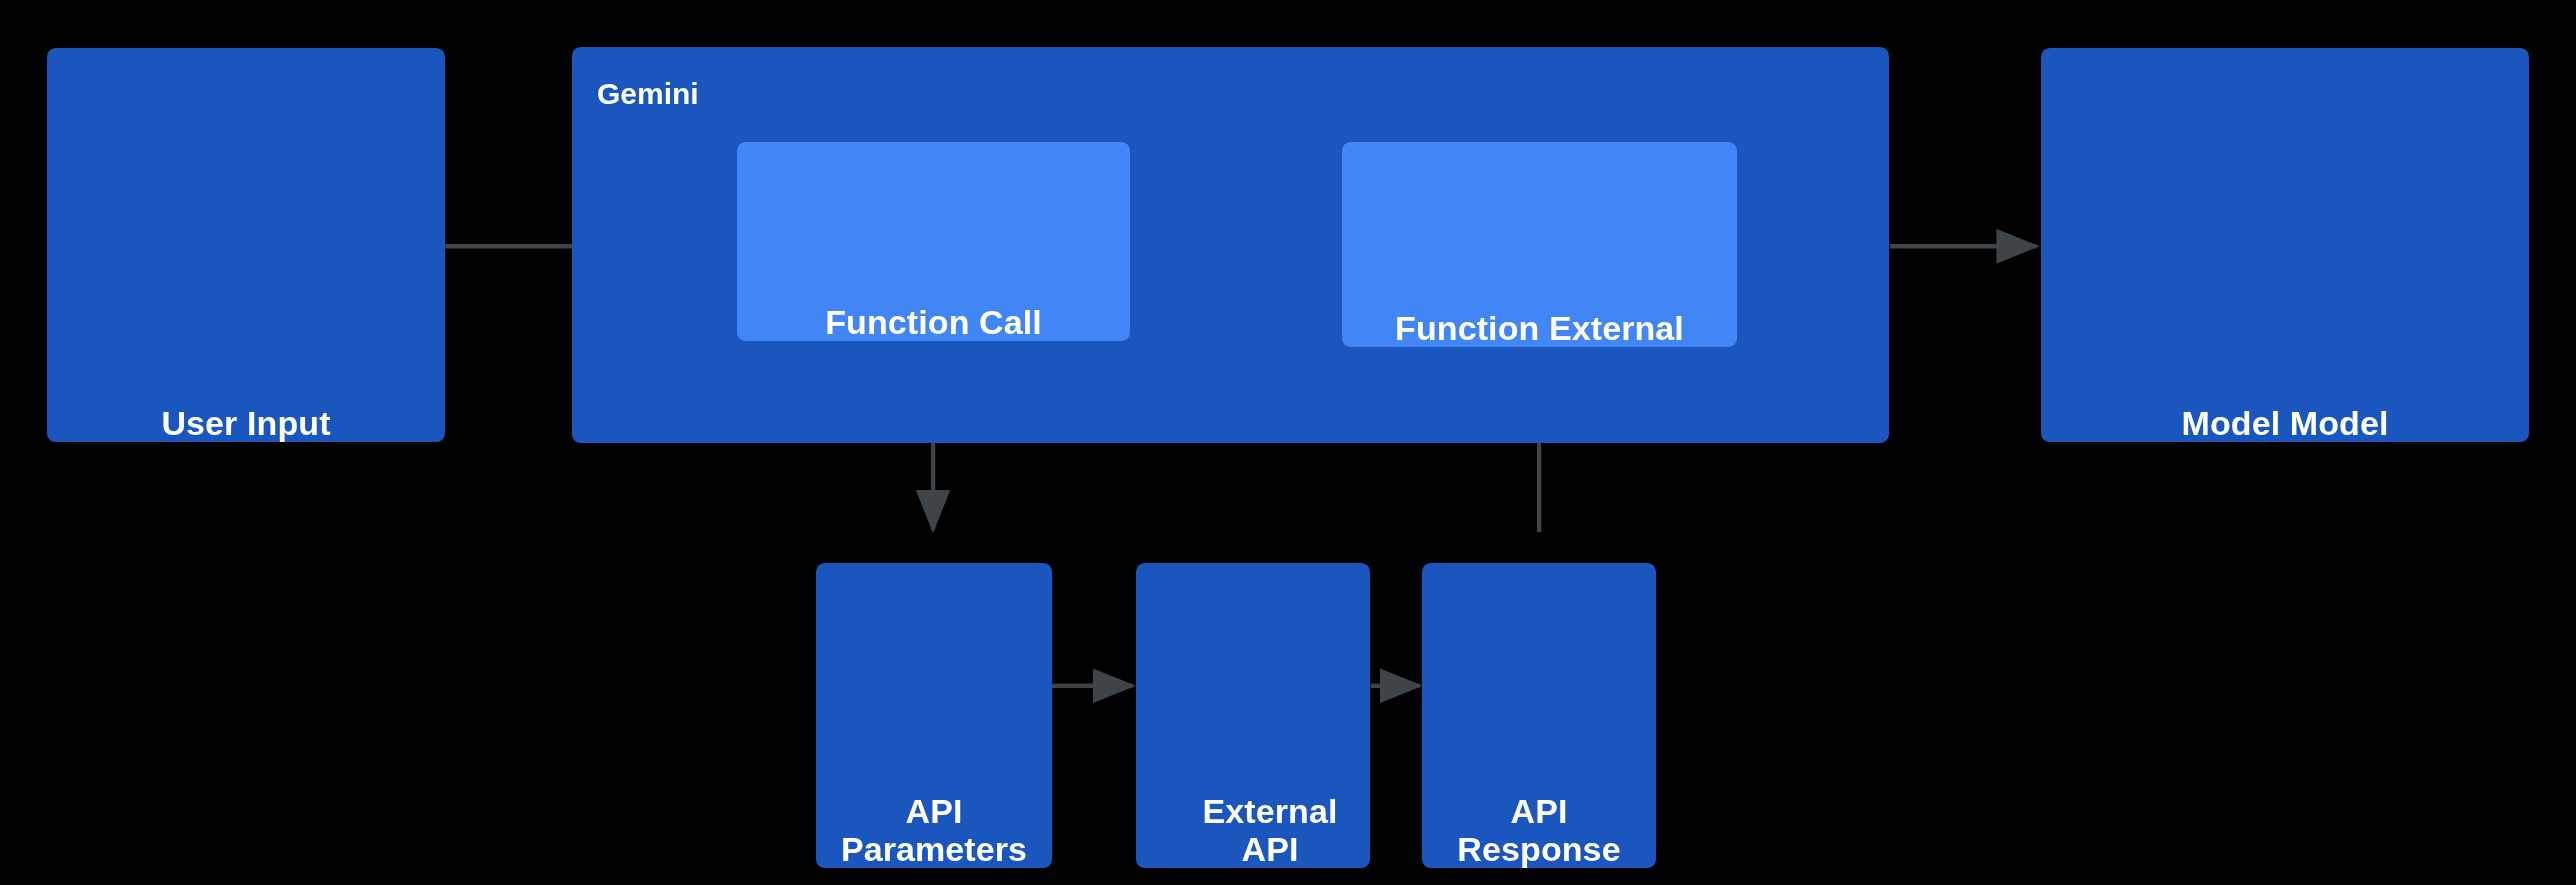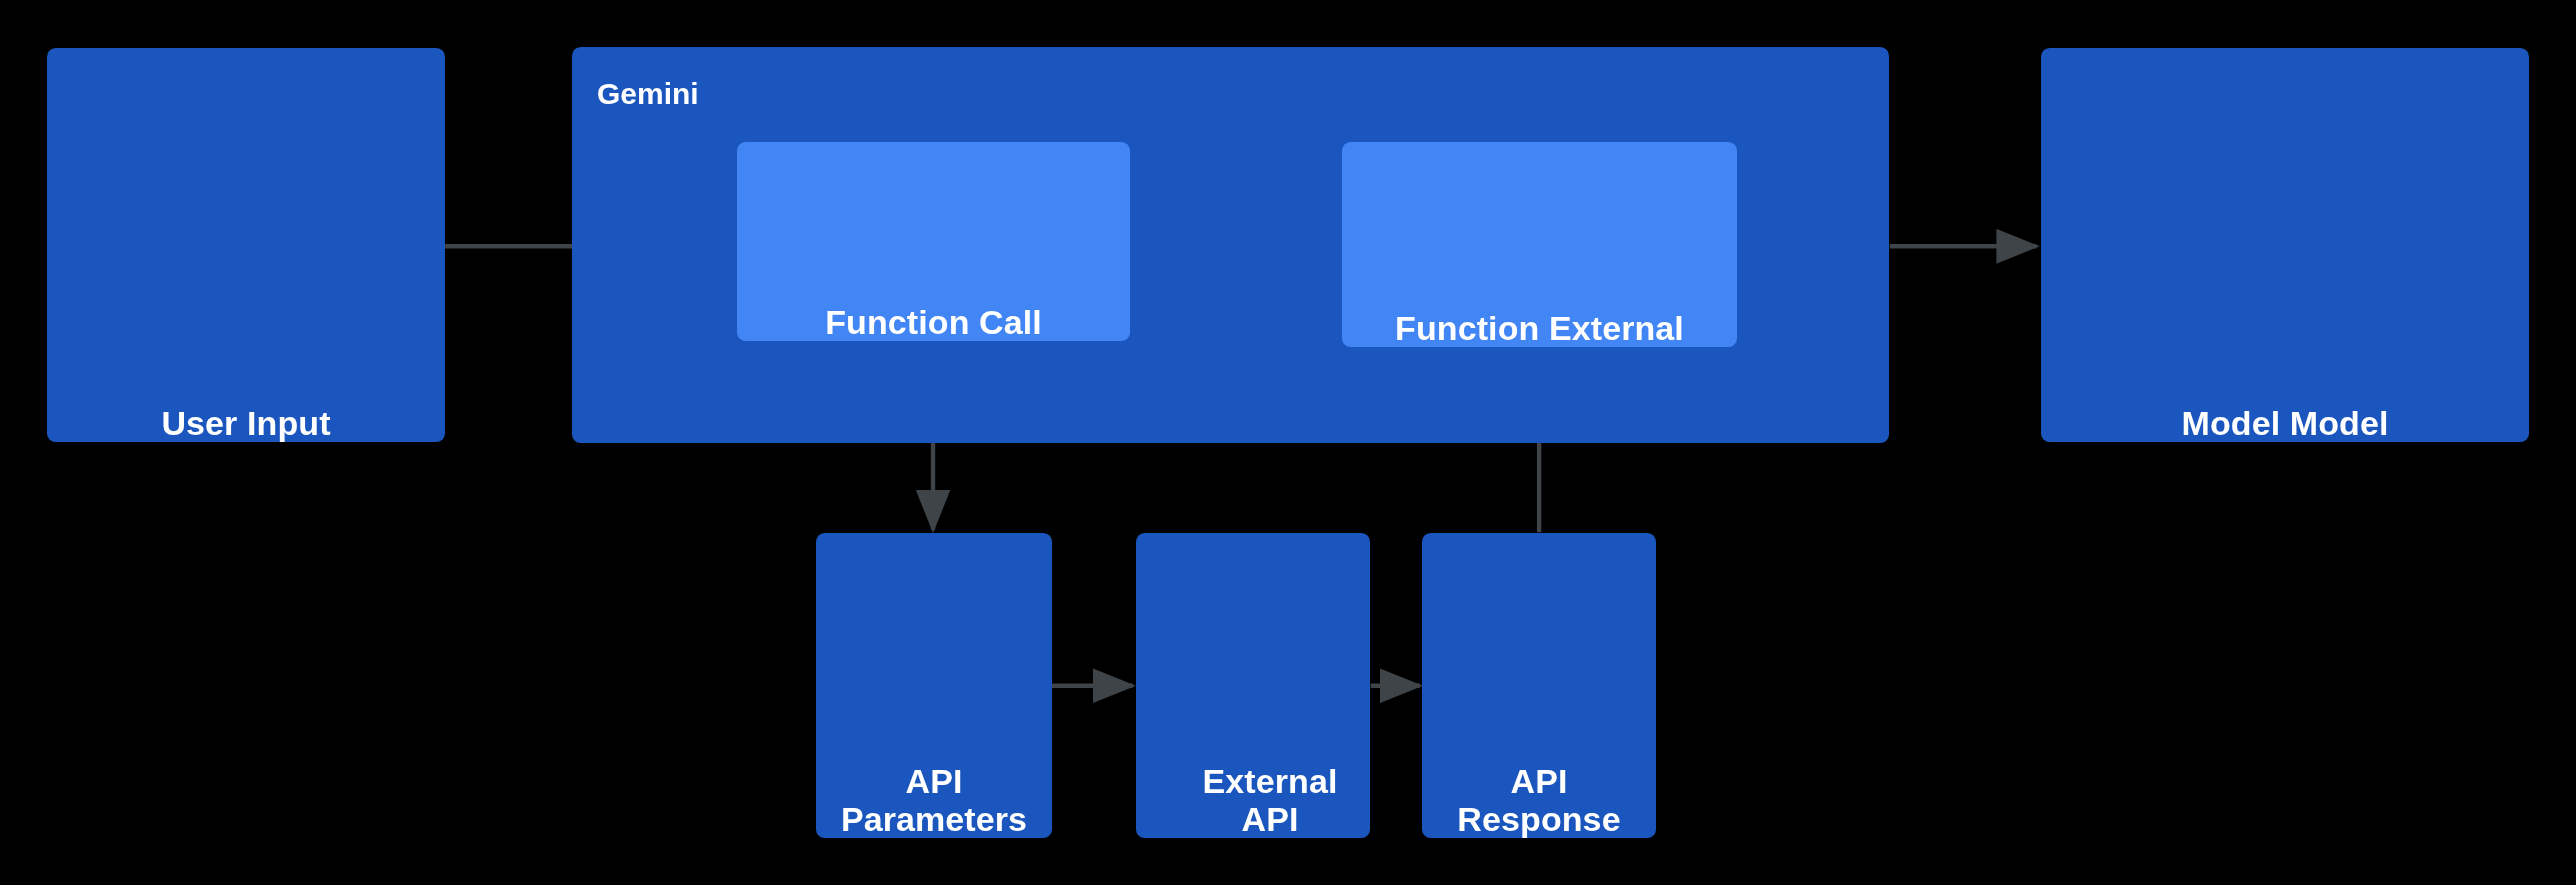--- a/index.html
+++ b/index.html
@@ -54,20 +54,21 @@
   .edge-layer {
     position: absolute;
     left: 0;
     top: 0;
     width: 2576px;
     height: 886px;
     pointer-events: none;
   }
   .label-multiline {
     white-space: pre-line;
+    margin-top: 30px;
   }
 </style>
 </head>
 <body>
 
 <div id="canvas">
 
   <svg class="edge-layer" viewBox="0 0 4144 1425" width="2576" height="886" xmlns="http://www.w3.org/2000/svg">
     <defs>
       <marker id="arrowhead" markerWidth="10" markerHeight="8" refX="9.2" refY="4" orient="auto" markerUnits="strokeWidth">

